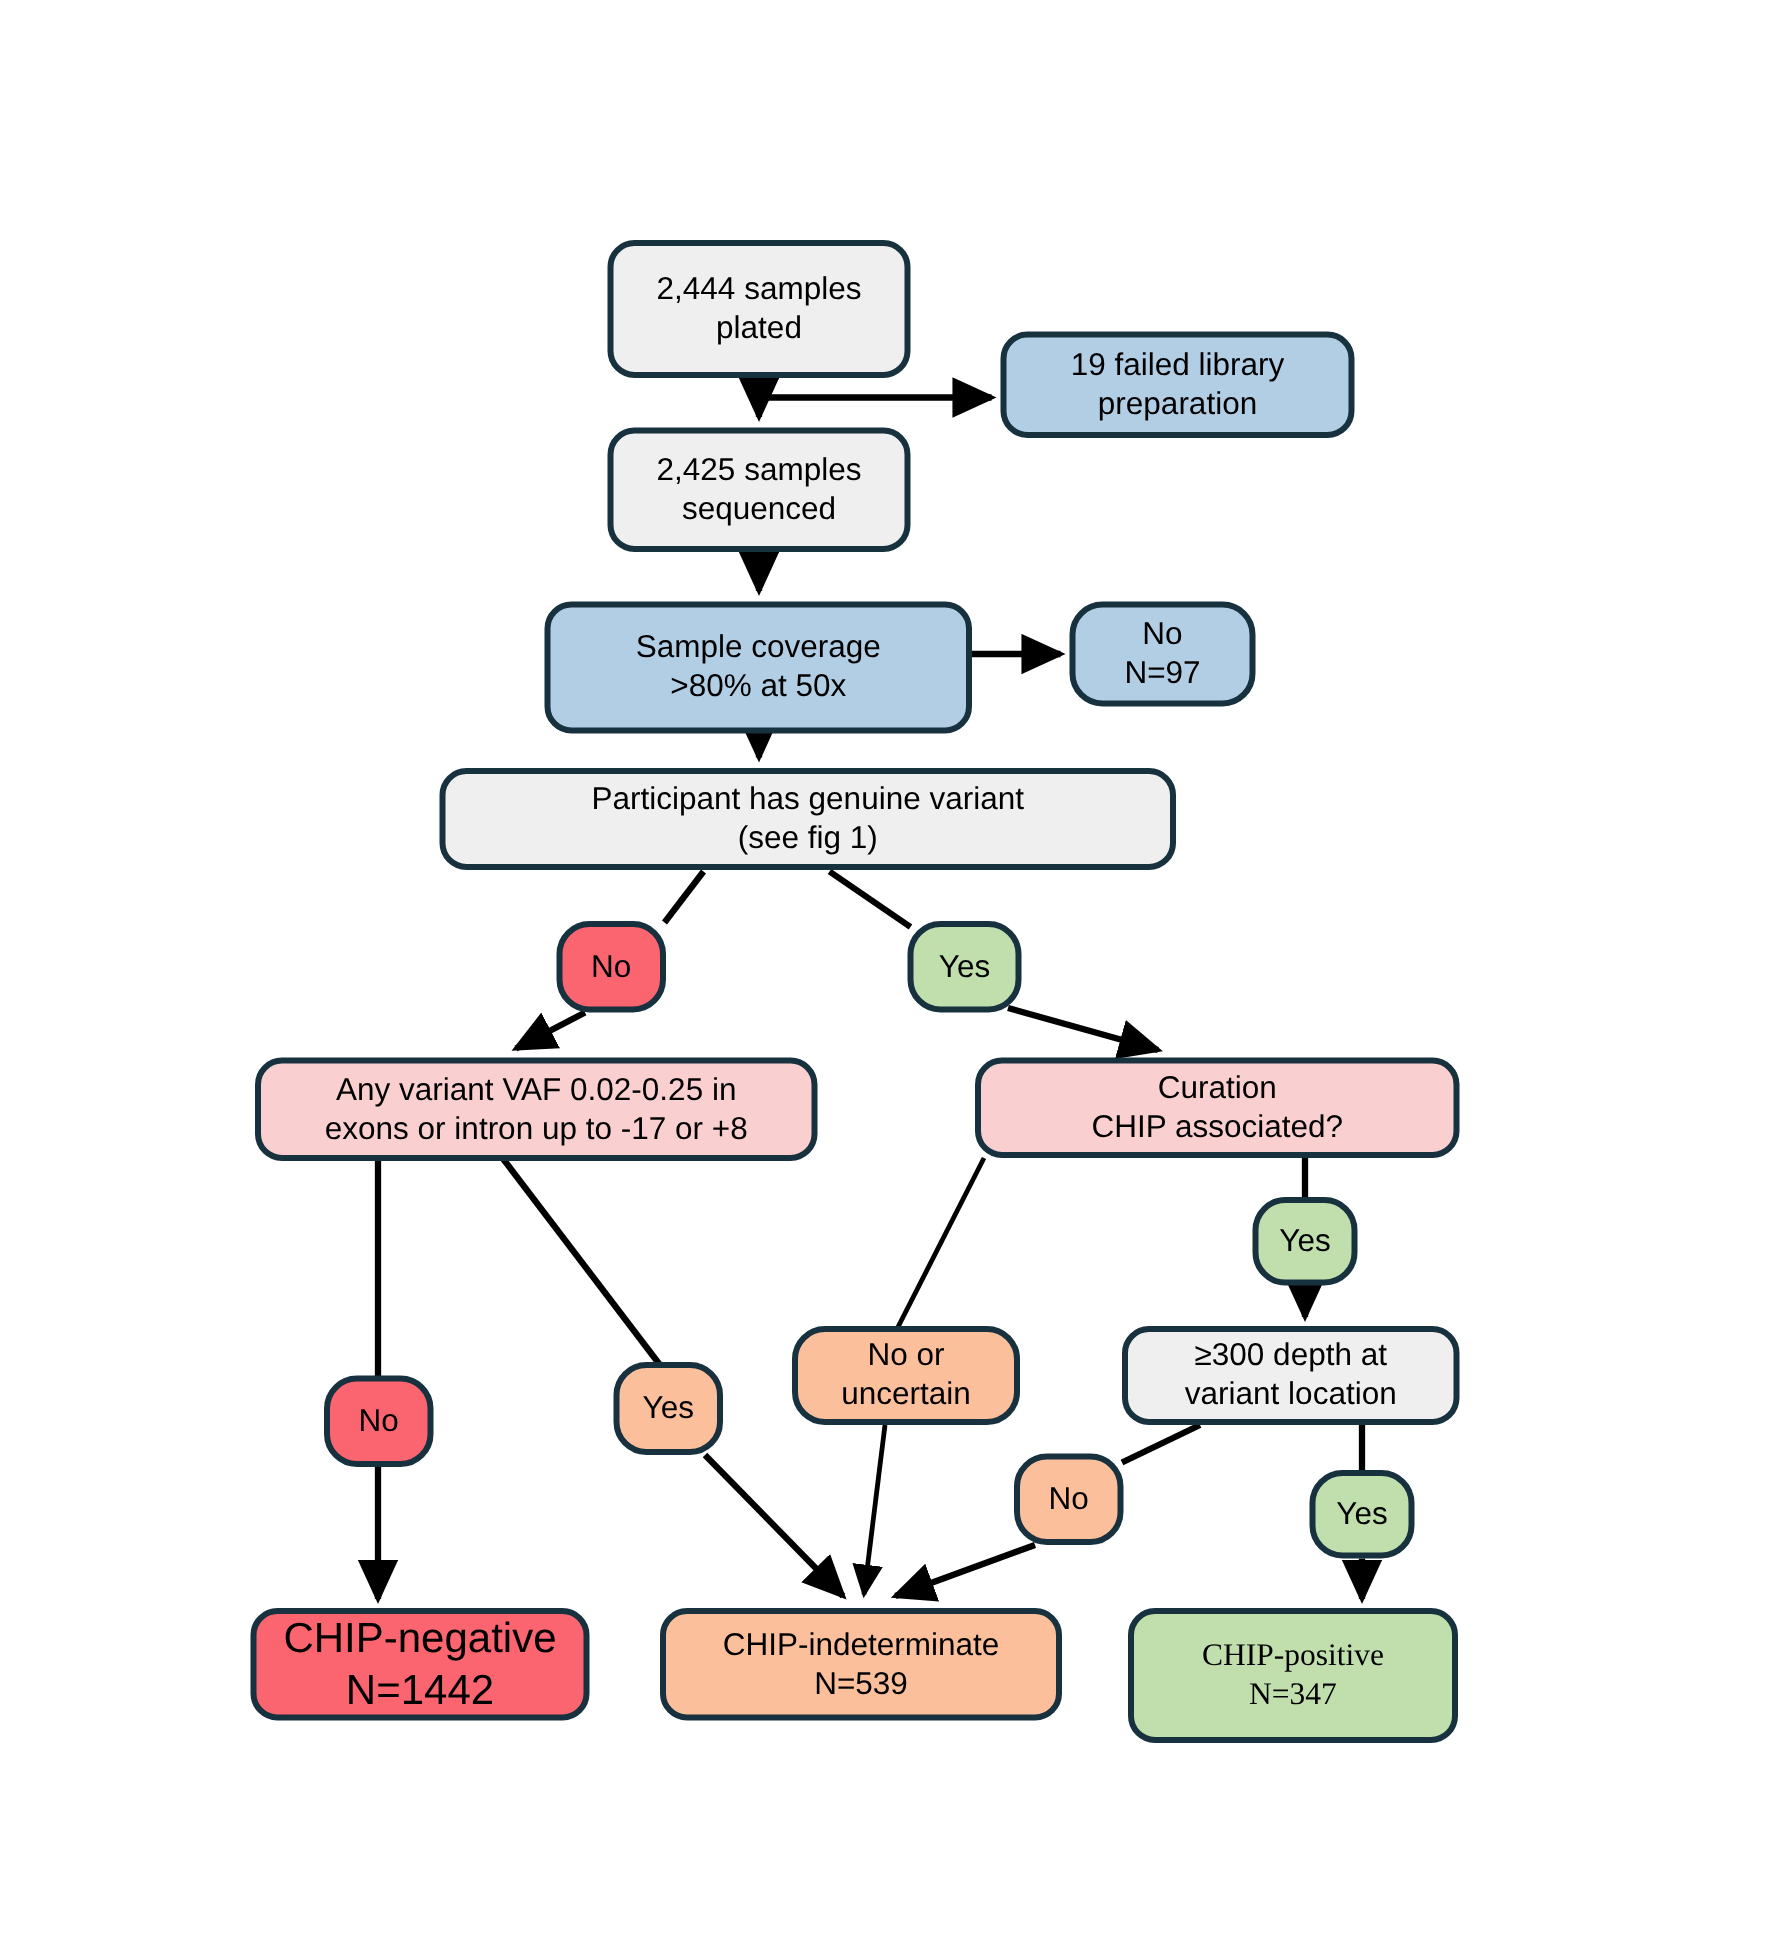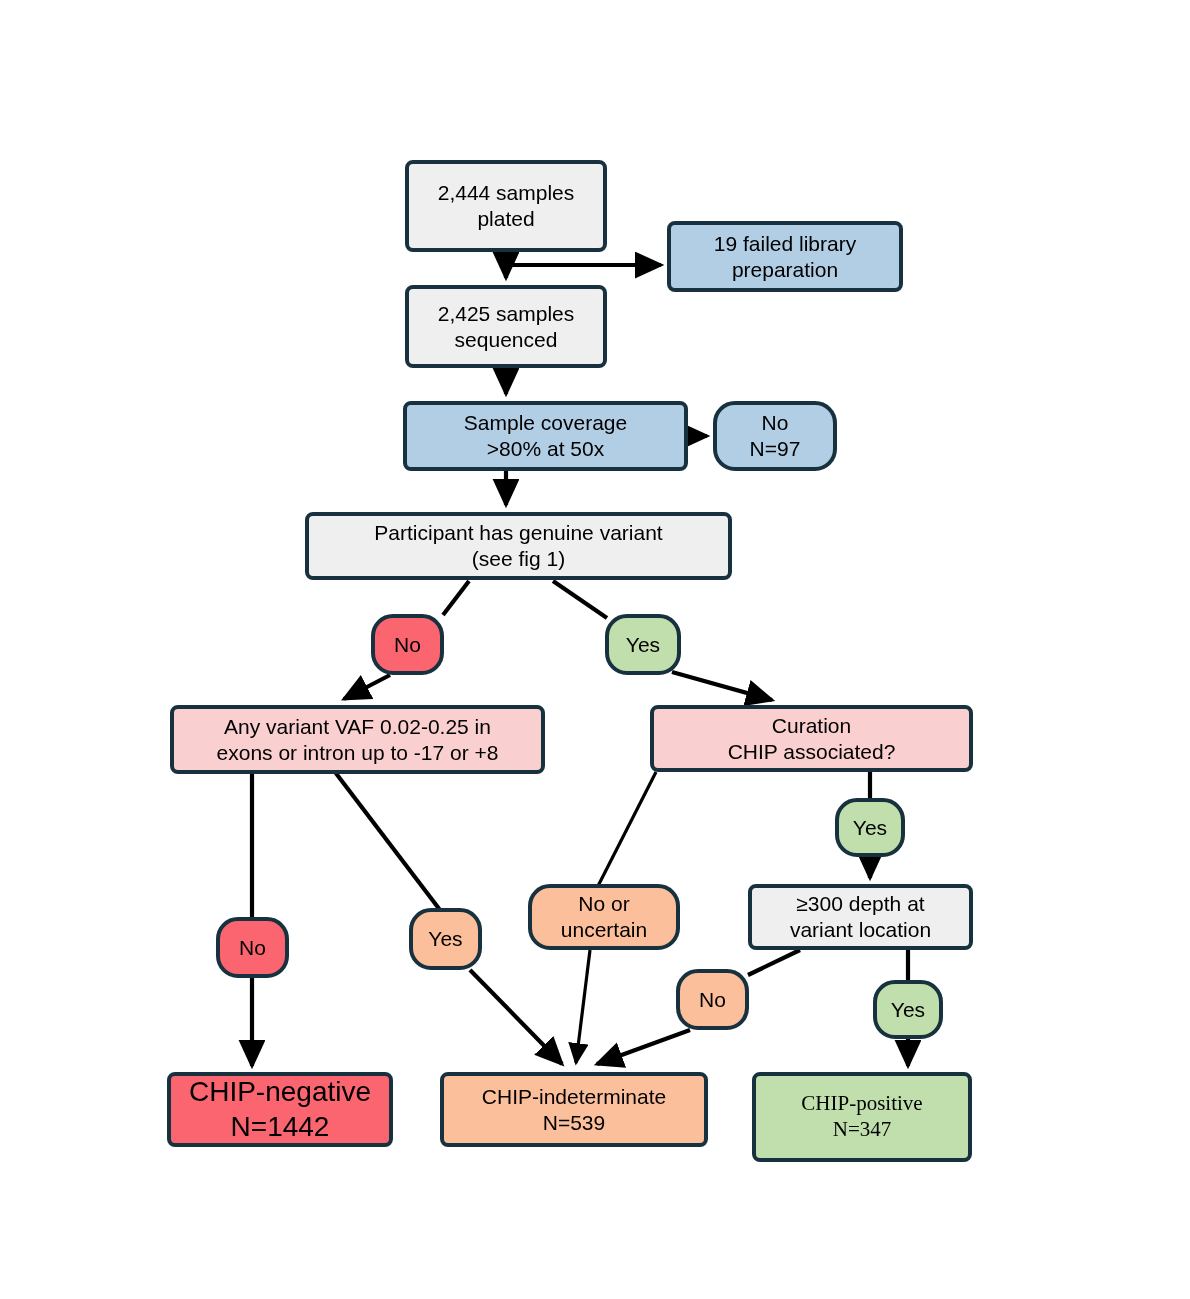--- a/index.html
+++ b/index.html
@@ -22,21 +22,21 @@
     left: 0;
     top: 0;
     width: 1190px;
     height: 1299px;
     pointer-events: none;
   }
   .node {
     position: absolute;
     box-sizing: border-box;
     border: 4px solid #ec4899;
-    border-radius: 8px;
+    border-radius: 18px;
     display: flex;
     align-items: center;
     justify-content: center;
     text-align: center;
     color: #000000;
     line-height: 1.22;
     white-space: pre-line;
     z-index: 2;
     font-family: "Liberation Sans", sans-serif;
   }
@@ -107,25 +107,25 @@
     </g>
   </svg>
 
   <div id="node-layer">
       <div class="node" style="left: 405px; top: 160px; width: 202px; height: 92px; background: rgb(239, 239, 240); border-color: rgb(23, 49, 63); font-size: 21px;"><span class="nodetext">2,444 samples
 plated</span></div>
       <div class="node" style="left: 667px; top: 221px; width: 236px; height: 71px; background: rgb(178, 206, 229); border-color: rgb(23, 49, 63); font-size: 21px;"><span class="nodetext">19 failed library
 preparation</span></div>
       <div class="node" style="left: 405px; top: 285px; width: 202px; height: 83px; background: rgb(239, 239, 240); border-color: rgb(23, 49, 63); font-size: 21px;"><span class="nodetext">2,425 samples
 sequenced</span></div>
-      <div class="node" style="left: 363px; top: 401px; width: 285px; height: 70px; background: rgb(178, 206, 229); border-color: rgb(23, 49, 63); font-size: 21px; margin-left: 40px;"><span class="nodetext">Sample coverage
+      <div class="node" style="left: 363px; top: 401px; width: 285px; height: 88px; background: rgb(178, 206, 229); border-color: rgb(23, 49, 63); font-size: 21px;"><span class="nodetext">Sample coverage
 &gt;80% at 50x</span></div>
       <div class="node small" style="left: 713px; top: 401px; width: 124px; height: 70px; background: rgb(178, 206, 229); border-color: rgb(23, 49, 63); font-size: 21px;"><span class="nodetext">No
 N=97</span></div>
-      <div class="node" style="left: 305px; top: 512px; width: 427px; height: 68px; background: rgb(239, 239, 240); border-color: rgb(23, 49, 63); font-size: 21px;"><span class="nodetext">Participant has genuine variant
+      <div class="node" style="left: 293px; top: 512px; width: 491px; height: 68px; background: rgb(239, 239, 240); border-color: rgb(23, 49, 63); font-size: 21px;"><span class="nodetext">Participant has genuine variant
 (see fig 1)</span></div>
       <div class="node small" style="left: 371px; top: 614px; width: 73px; height: 61px; background: rgb(251, 101, 112); border-color: rgb(23, 49, 63); font-size: 21px;"><span class="nodetext">No</span></div>
       <div class="node small" style="left: 605px; top: 614px; width: 76px; height: 61px; background: rgb(192, 223, 173); border-color: rgb(23, 49, 63); font-size: 21px;"><span class="nodetext">Yes</span></div>
       <div class="node" style="left: 170px; top: 705px; width: 375px; height: 69px; background: rgb(249, 208, 207); border-color: rgb(23, 49, 63); font-size: 21px;"><span class="nodetext">Any variant VAF 0.02-0.25 in
 exons or intron up to -17 or +8</span></div>
       <div class="node" style="left: 650px; top: 705px; width: 323px; height: 67px; background: rgb(249, 208, 207); border-color: rgb(23, 49, 63); font-size: 21px;"><span class="nodetext">Curation
 CHIP associated?</span></div>
       <div class="node small" style="left: 835px; top: 798px; width: 70px; height: 59px; background: rgb(192, 223, 173); border-color: rgb(23, 49, 63); font-size: 21px;"><span class="nodetext">Yes</span></div>
       <div class="node" style="left: 748px; top: 884px; width: 225px; height: 66px; background: rgb(239, 239, 240); border-color: rgb(23, 49, 63); font-size: 21px;"><span class="nodetext">≥300 depth at
 variant location</span></div>

